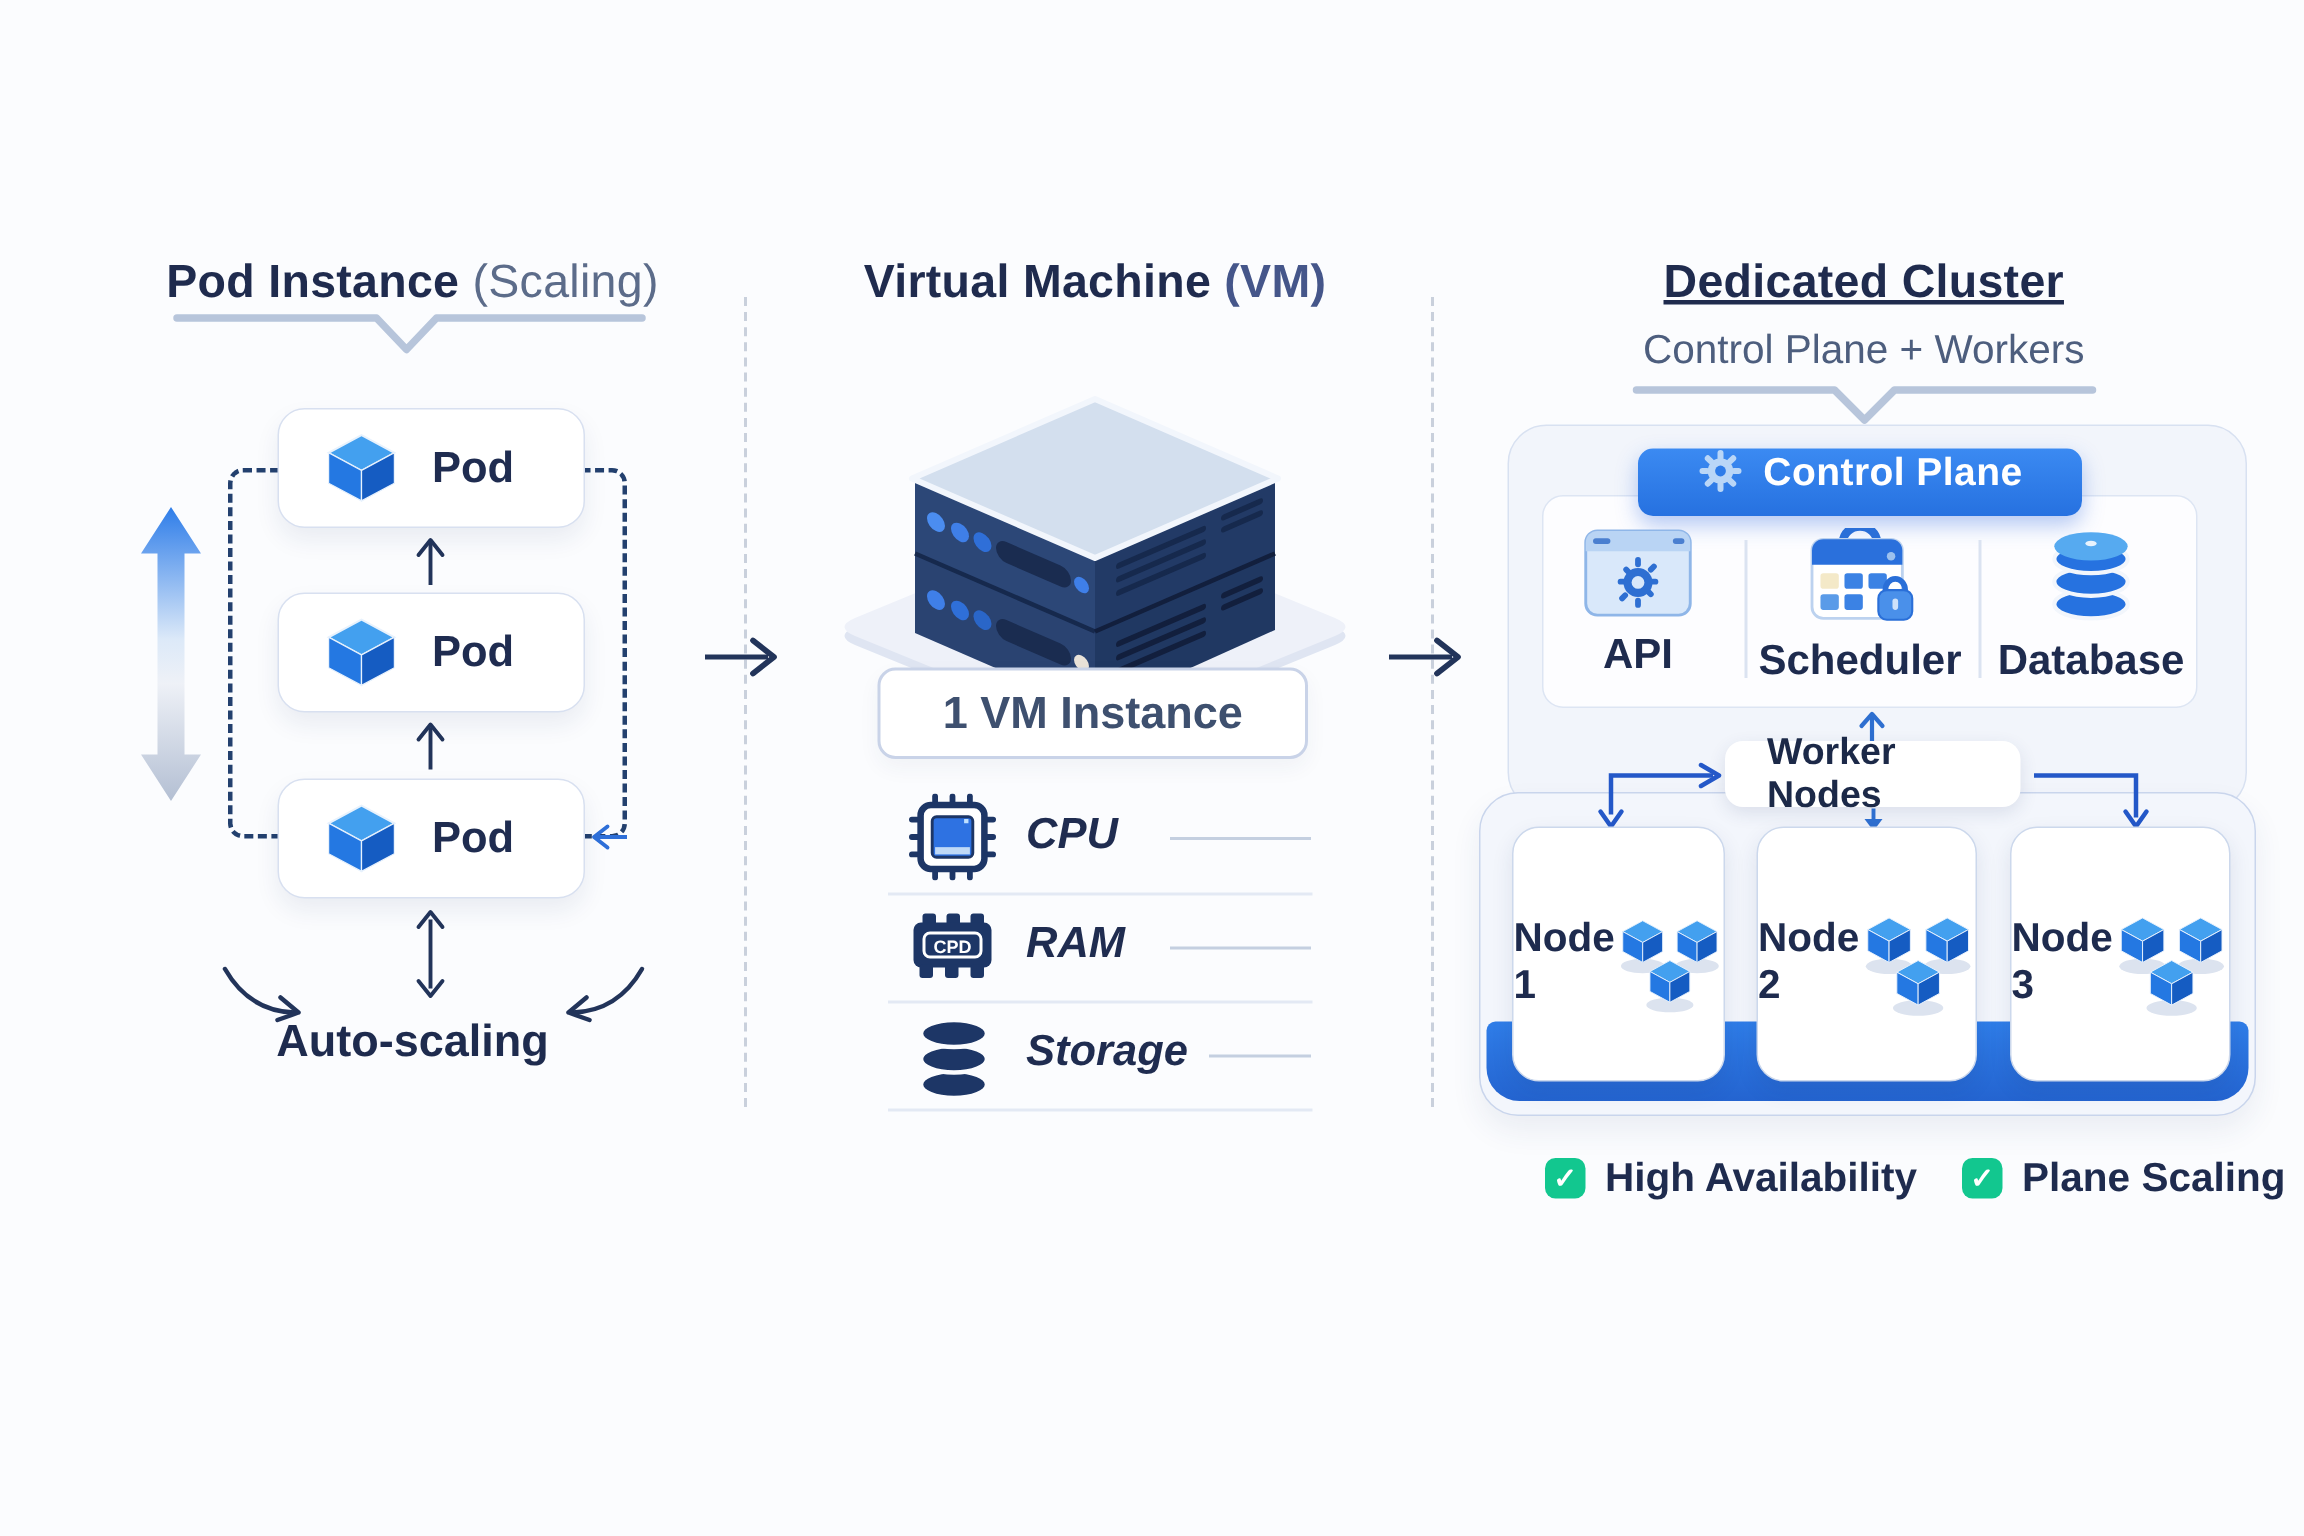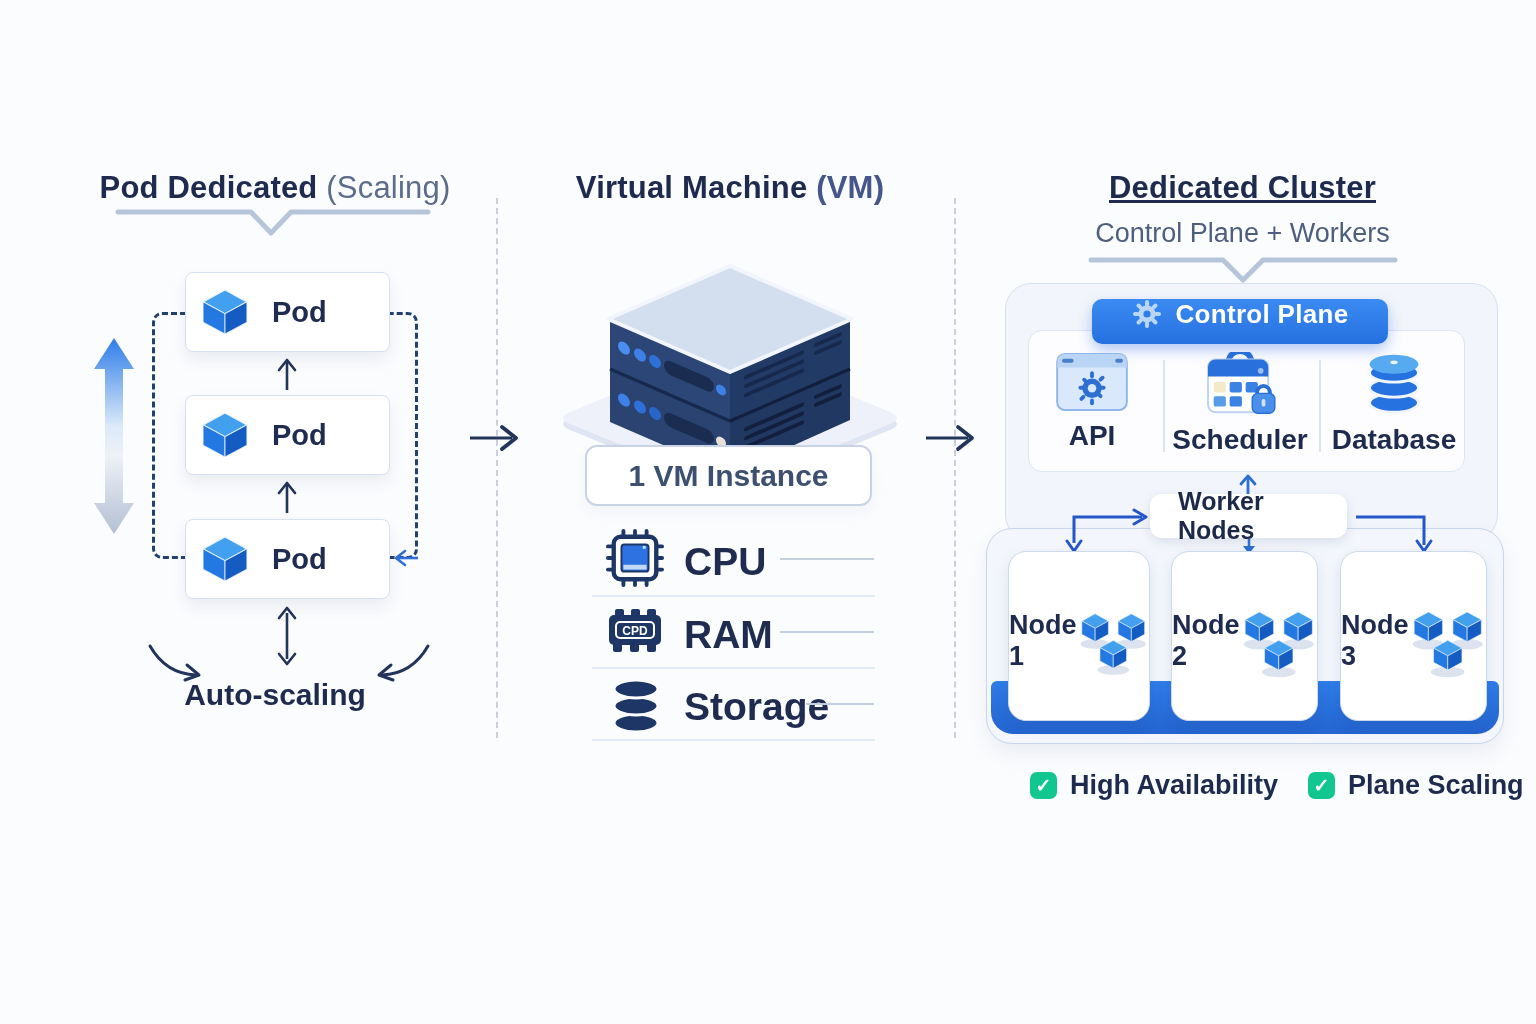--- a/index.html
+++ b/index.html
@@ -17,33 +17,33 @@
   
   .panel-title { position:absolute; text-align:center; font-size:31px; font-weight:800; color:#1f2b4e; letter-spacing:.2px; }
   .panel-title .muted { font-weight:500; color:#5c6c8a; }
   .panel-title .semi  { font-weight:700; color:#45568a; }
   .panel-sub { position:absolute; text-align:center; font-size:27px; font-weight:500; color:#4d5e7e; }
 
   
   .dashed-box { position:absolute; left:152px; top:312px; width:266px; height:247px;
                 border:3px dashed #23406e; border-radius:10px; z-index:1; }
   .pod-box { position:absolute; left:185px; width:205px; height:80px; background:#fff;
-             border:1.5px solid #d8e0f0; border-radius:8px; display:flex; align-items:center;
-             gap:20px; padding-left:12px; z-index:2;
+             border:1.5px solid #d8e0f0; border-radius:18px; display:flex; align-items:center;
+             gap:20px; padding-left:28px; z-index:2;
              box-shadow:0 8px 16px rgba(30,50,100,.08); }
   .pod-label { font-size:29px; font-weight:700; color:#1f2c50; }
   .caption { position:absolute; text-align:center; font-size:30px; font-weight:600; color:#1e2b4e; }
 
   
   .vm-instance { position:absolute; left:585px; top:445px; width:287px; height:61px;
                  background:#fff; border:2px solid #c9d3e8; border-radius:12px;
                  display:flex; align-items:center; justify-content:center;
                  font-size:30px; font-weight:600; color:#3e506f;
                  box-shadow:0 6px 14px rgba(30,50,100,.05); }
-  .spec-label { position:absolute; font-size:39px; font-weight:800; color:#1f2c50; }
+  .spec-label { position:absolute; font-size:29px; font-weight:800; color:#1f2c50;font-style:italic; }
   .spec-line  { position:absolute; height:2px; background:#c4cfe0; }
   .spec-div   { position:absolute; left:592px; width:283px; height:2px; background:#e3e9f4; }
 
   
   .cluster-box { position:absolute; left:1005px; top:283px; width:493px; height:258px;
                  background:#f2f5fb; border:1.5px solid #d8e1f1; border-radius:26px; }
   .cp-button { position:absolute; left:1092px; top:299px; width:296px; height:45px;
                background:linear-gradient(180deg,#3b8af2,#2671e0); border-radius:10px;
                display:flex; align-items:flex-start; justify-content:center; gap:14px;
                box-shadow:0 6px 14px rgba(40,100,220,.35); z-index:4; }
@@ -78,21 +78,21 @@
                   align-items:center; justify-content:center; }
   .badge .lbl { font-size:27px; font-weight:700; color:#1e2b4e; }
 </style>
 </head>
 <body>
 
 <div class="v-sep" style="left:496px"></div>
 <div class="v-sep" style="left:954px"></div>
 
 <div class="panel-title" style="left:60px; top:170px; width:430px;">
-  <span>Pod Dedicated</span>
+  <span>Pod Instance</span>
   <span class="muted">(Scaling)</span>
 </div>
 
 <svg class="abs" style="left:115px; top:208px;" width="316" height="34" viewBox="0 0 316 34">
   <path d="M3,4 H136 L156,25 L176,4 H313" fill="none" stroke="#b7c5db" stroke-width="5" stroke-linejoin="round" stroke-linecap="round"></path>
 </svg>
 
 <svg class="abs" style="left:92px; top:336px;" width="44" height="200" viewBox="0 0 44 200">
   <defs>
     <linearGradient id="gArr" x1="0" y1="0" x2="0" y2="1">

